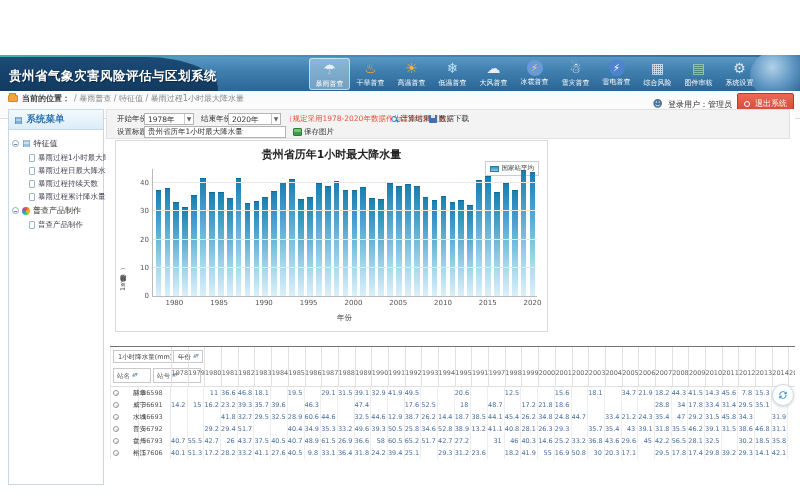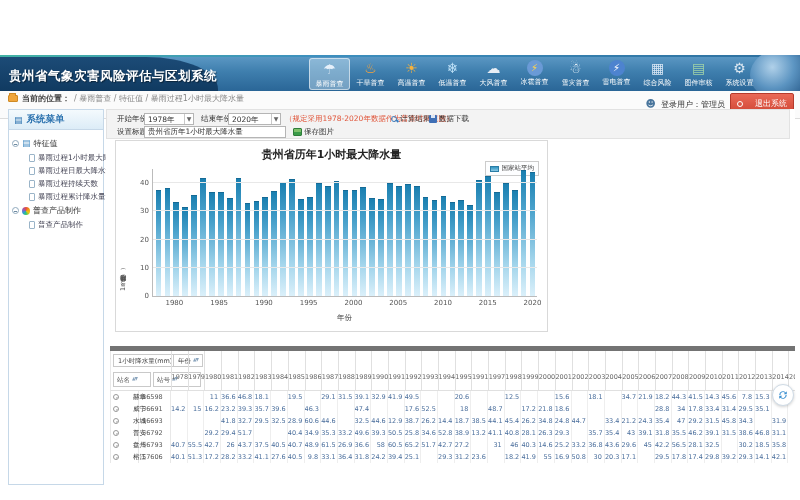--- a/index.html
+++ b/index.html
@@ -36,21 +36,21 @@
     position:relative; }
   .folder-icon::before { content:""; position:absolute; left:0; top:-3px; width:5px; height:2px;
     background:#f0a63c; border:1px solid #cf8a25; border-bottom:none; border-radius:1px 1px 0 0; }
   .crumb-label { font-weight:bold; color:#444; }
   .crumb-items { color:#888; }
   .login-wrap { position:absolute; right:6px; top:2px; display:flex; align-items:center; gap:5px; }
   .avatar-icon { color:#49759c; font-size:10px; line-height:10px; }
   .login-text { color:#333; }
   .logout-btn { height:12px; line-height:10px; padding:10px 6px; border-radius:2px; cursor:pointer;
     background:linear-gradient(180deg,#ea6a57,#cf4433); border:1px solid #b53a2c; color:#fff;
-    font-size:8px; display:flex; align-items:center; gap:12px; }
+    font-size:8px; display:flex; align-items:center; gap:5px; }
   .power-icon { width:6px; height:6px; border:1px solid #fff; border-radius:50%; display:inline-block; }
 
   
   .sidebar { position:absolute; left:8px; top:109px; width:96px; bottom:15px; background:#fff;
     border:1px solid #c6d8e8; }
   .sidebar-header { height:20px; background:linear-gradient(180deg,#f4fafd,#dcecf7);
     border-bottom:1px solid #c6d8e8; display:flex; align-items:center; gap:4px; padding:0 5px;
     color:#2e74b0; font-weight:bold; font-size:9.5px; }
   .menu-hdr-icon { font-size:9px; color:#2e74b0; }
   .tree { padding:6px 3px; }
@@ -109,21 +109,21 @@
   .bar { width:64%; background:linear-gradient(180deg,#1a7fb0 0%,#4aa2cc 30%,#a5d6ec 72%,#dbf0fa 100%);
     border-top:1px solid #156a95; }
   .xticks { position:absolute; left:36px; right:10px; bottom:22px; height:10px; }
   .xtick-label { position:absolute; transform:translateX(-50%); font-size:7px; color:#555; }
   .xaxis-label { position:absolute; left:36px; right:10px; bottom:8px; text-align:center; font-size:7.5px; color:#444; }
   .yaxis-label { position:absolute; left:3px; top:30px; bottom:40px; display:flex; align-items:center;
     writing-mode:vertical-rl; transform:rotate(180deg); font-size:6.5px; color:#555; }
 
   
   .table-section { position:absolute; left:4px; top:237px; width:685px; height:122px;
-    border-top:5px solid #737373; overflow:hidden; }
+    border-top:1px solid #737373; overflow:hidden; }
   .tbl-inner { position:absolute; left:0; top:0; width:700px; }
   .tbl-header { position:relative; height:40px; border-bottom:1px solid #e0e0e0; border-left:1px solid #e8e8e8; }
   .filter-box { position:absolute; top:3px; height:13px; background:#fff; border:1px solid #c9c9c9;
     font-size:6.5px; color:#444; line-height:12px; padding:0 4px; display:flex; align-items:center; gap:2px;
     cursor:pointer; white-space:nowrap; }
   .hdr-box { position:absolute; top:21px; height:15px; background:#fff; border:1px solid #c9c9c9;
     font-size:6.5px; color:#555; line-height:14px; padding:0 3px; display:flex; align-items:center; gap:2px;
     cursor:pointer; white-space:nowrap; }
   .sort-icons { font-size:4.5px; color:#8aa4bd; line-height:1; letter-spacing:-1px; }
   .year-cols { position:absolute; left:60px; top:0; bottom:0; display:flex; border-left:1px solid #e0e0e0; }

